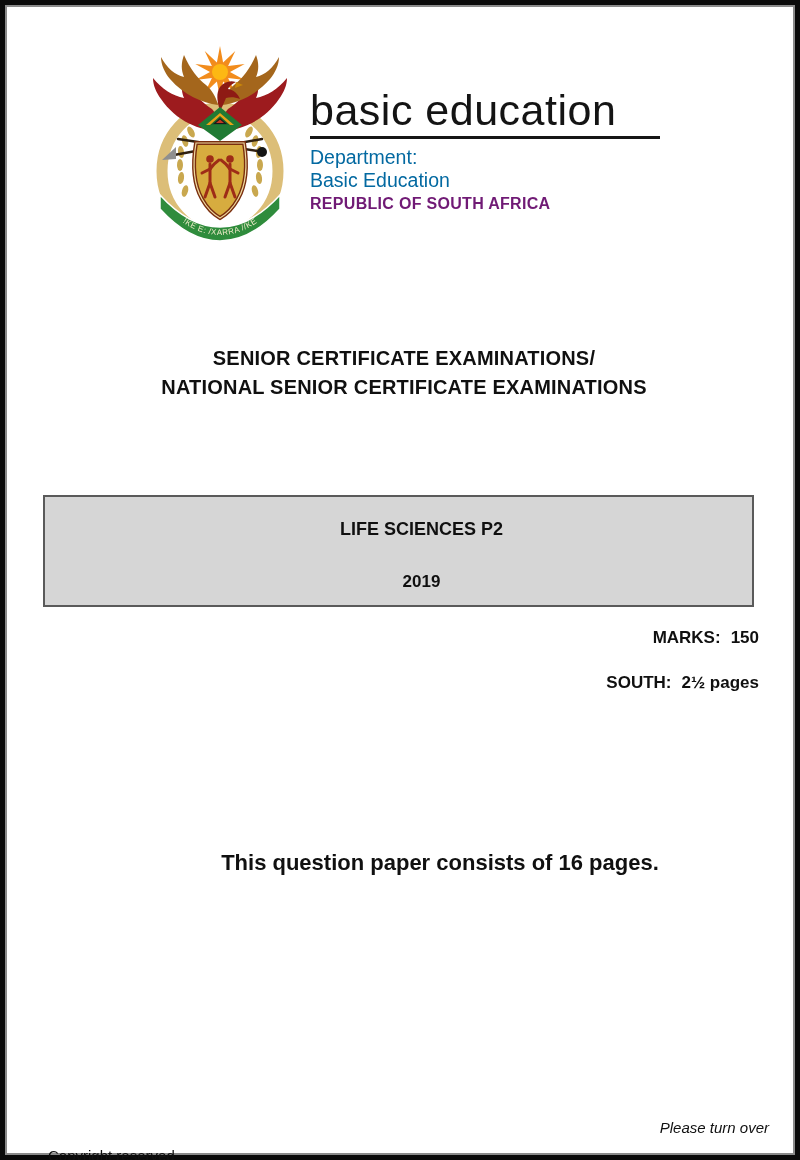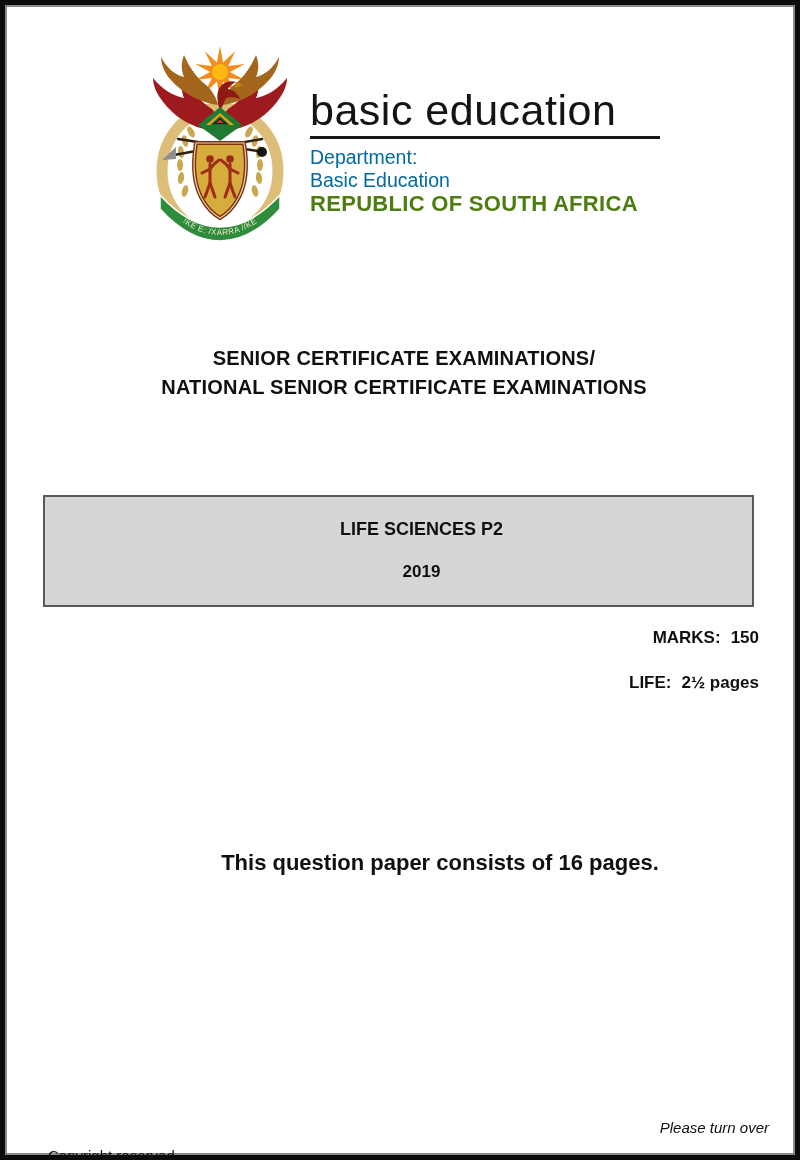--- a/index.html
+++ b/index.html
@@ -16,38 +16,38 @@
   }
   .frame > * { position: absolute; }
 
   
   .emblem { left: 133px; top: 38px; width: 160px; height: 200px; }
   .logo-text { left: 303px; top: 80px; width: 400px; }
   .brand { font-size: 43px; line-height: 46px; letter-spacing: 0.5px; color: #141414; }
   .brand-rule { width: 350px; height: 3px; background: #161616; margin-top: 3px; }
   .dept { font-size: 19.5px; line-height: 23px; color: #0369a1; }
   .dept.first { margin-top: 7px; }
-  .country { font-size: 22px; line-height: 24px; font-weight: bold; letter-spacing: 0.3px; color: #4d7c0f; }
+  .country { font-size: 16px; line-height: 24px; font-weight: bold; letter-spacing: 0.3px; color: #701a75; }
 
   
   .exam-title {
     left: 4px; top: 337px; width: 100%;
     text-align: center; font-weight: bold; font-size: 20px; line-height: 29px;
     letter-spacing: 0.2px;
   }
 
   
   .subject-box {
     left: 36px; top: 488px; width: 711px; height: 112px;
     box-sizing: border-box; background: #d6d6d6; border: 2px solid #5a5a5a;
     text-align: center;
     padding-left: 46px;
   }
   .subject { margin-top: 22px; font-weight: bold; font-size: 18px; }
-  .year { margin-top: 22px; font-weight: bold; font-size: 17px; }
+  .year { margin-top: 32px; font-weight: bold; font-size: 17px; }
 
   
   .marks-line, .time-line {
     right: 34px; text-align: right; font-weight: bold; font-size: 17px; padding-left: 24px;
   }
   .marks-line { top: 621px; }
   .time-line  { top: 666px; }
   .marks-line .val, .time-line .val { margin-left: 10px; }
 
   
@@ -154,21 +154,21 @@
 
     <div class="subject-box">
       <div class="subject">LIFE SCIENCES P2</div>
       <div class="year">2019</div>
     </div>
 
     <div class="marks-line">
       <span>MARKS:</span><span class="val">150</span>
     </div>
     <div class="time-line">
-      <span>LIFE:</span><span class="val">2½ pages</span>
+      <span>SOUTH:</span><span class="val">2½ pages</span>
     </div>
 
     <div class="pages-note">This question paper consists of 16 pages.</div>
 
     <div class="footer-left">Copyright reserved</div>
     <div class="footer-right">Please turn over</div>
 
   </div>
 </div>
 

